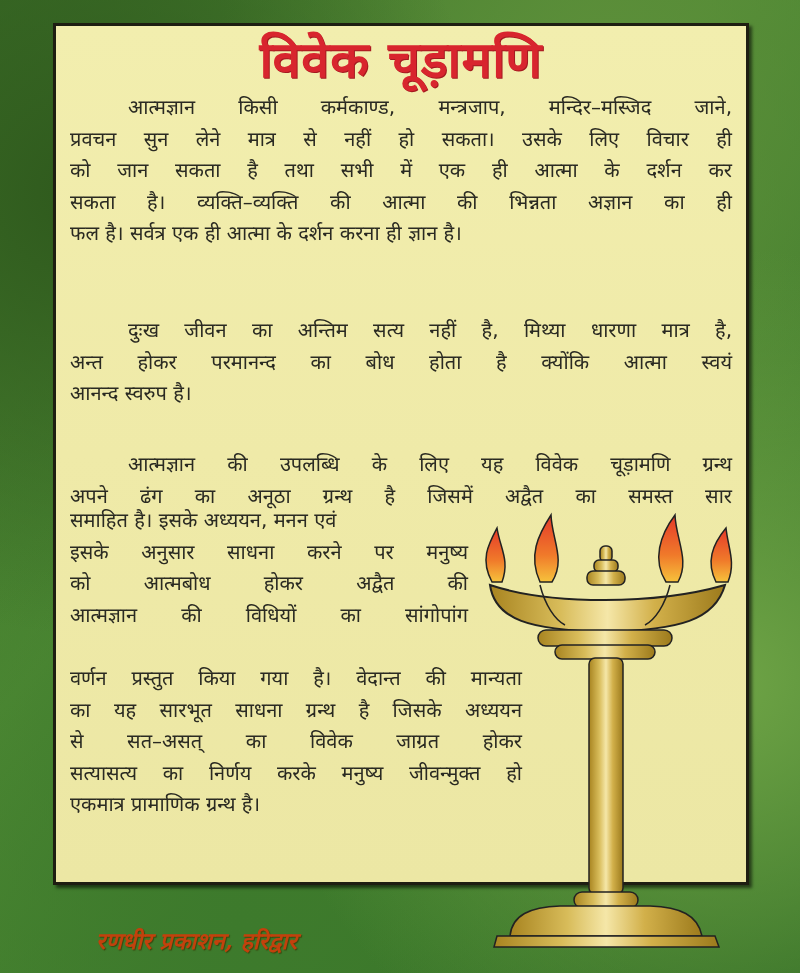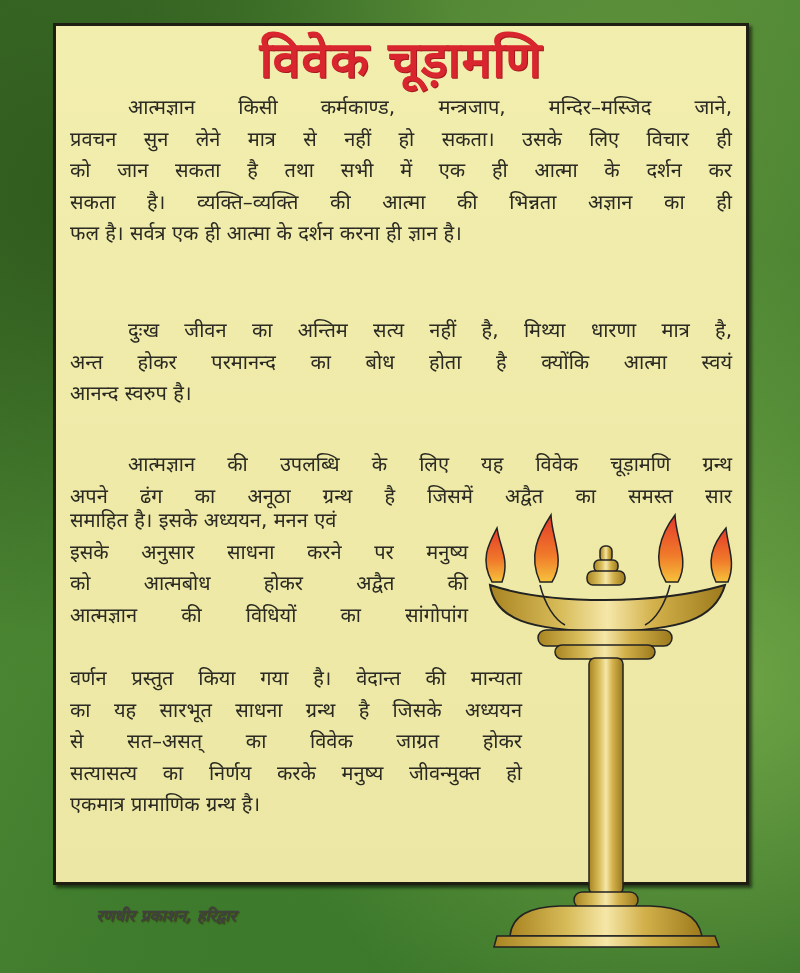--- a/index.html
+++ b/index.html
@@ -31,23 +31,23 @@
   }
   .line { height: 31.5px; line-height: 31.5px; white-space: nowrap; text-align: justify; text-align-last: justify; }
   .line.last { text-align-last: left; }
   .line.indent { padding-left: 58px; }
   .p1 { top: 66px; width: 662px; }
   .p2 { top: 289px; width: 662px; }
   .p3a { top: 416px; width: 662px; margin-top: 7px; }
   .p3b { top: 479px; width: 398px; }
   .p3c { top: 637px; width: 452px; }
   .publisher {
-    position: absolute; left: 96px; top: 904px;
-    color: #404040; font-family: "DejaVu Serif", serif; font-style: italic; font-weight: bold;
-    font-size: 16px; text-shadow: 1px 1px 1px #3a4a10;
+    position: absolute; left: 96px; top: 924px;
+    color: #c2410c; font-family: "DejaVu Serif", serif; font-style: italic; font-weight: bold;
+    font-size: 23px; text-shadow: 1px 1px 1px #3a4a10;
   }
   .lamp { position: absolute; left: 470px; top: 500px; width: 330px; height: 460px; }
 </style>
 </head>
 <body>
 
 <div class="panel">
   <div class="title">विवेक चूड़ामणि</div>
 
   <div class="text p1">

